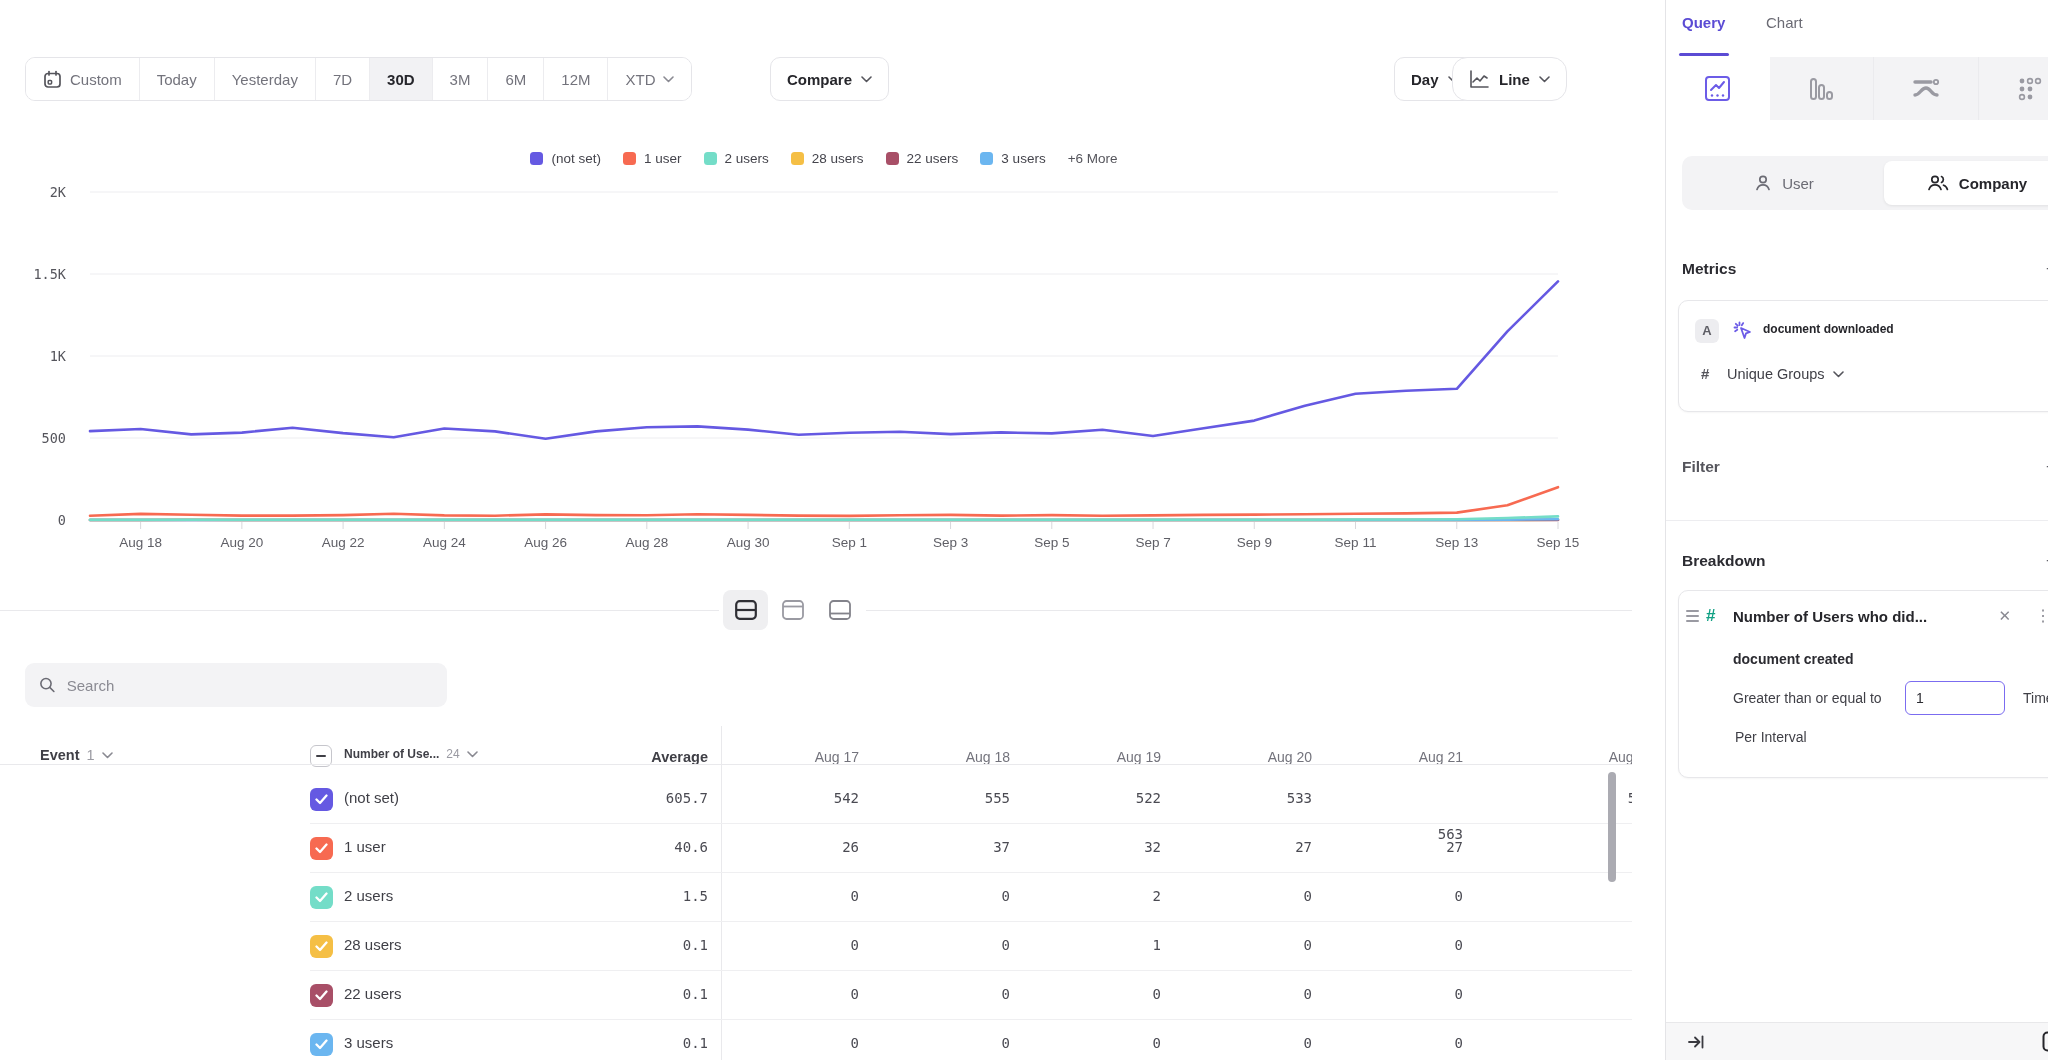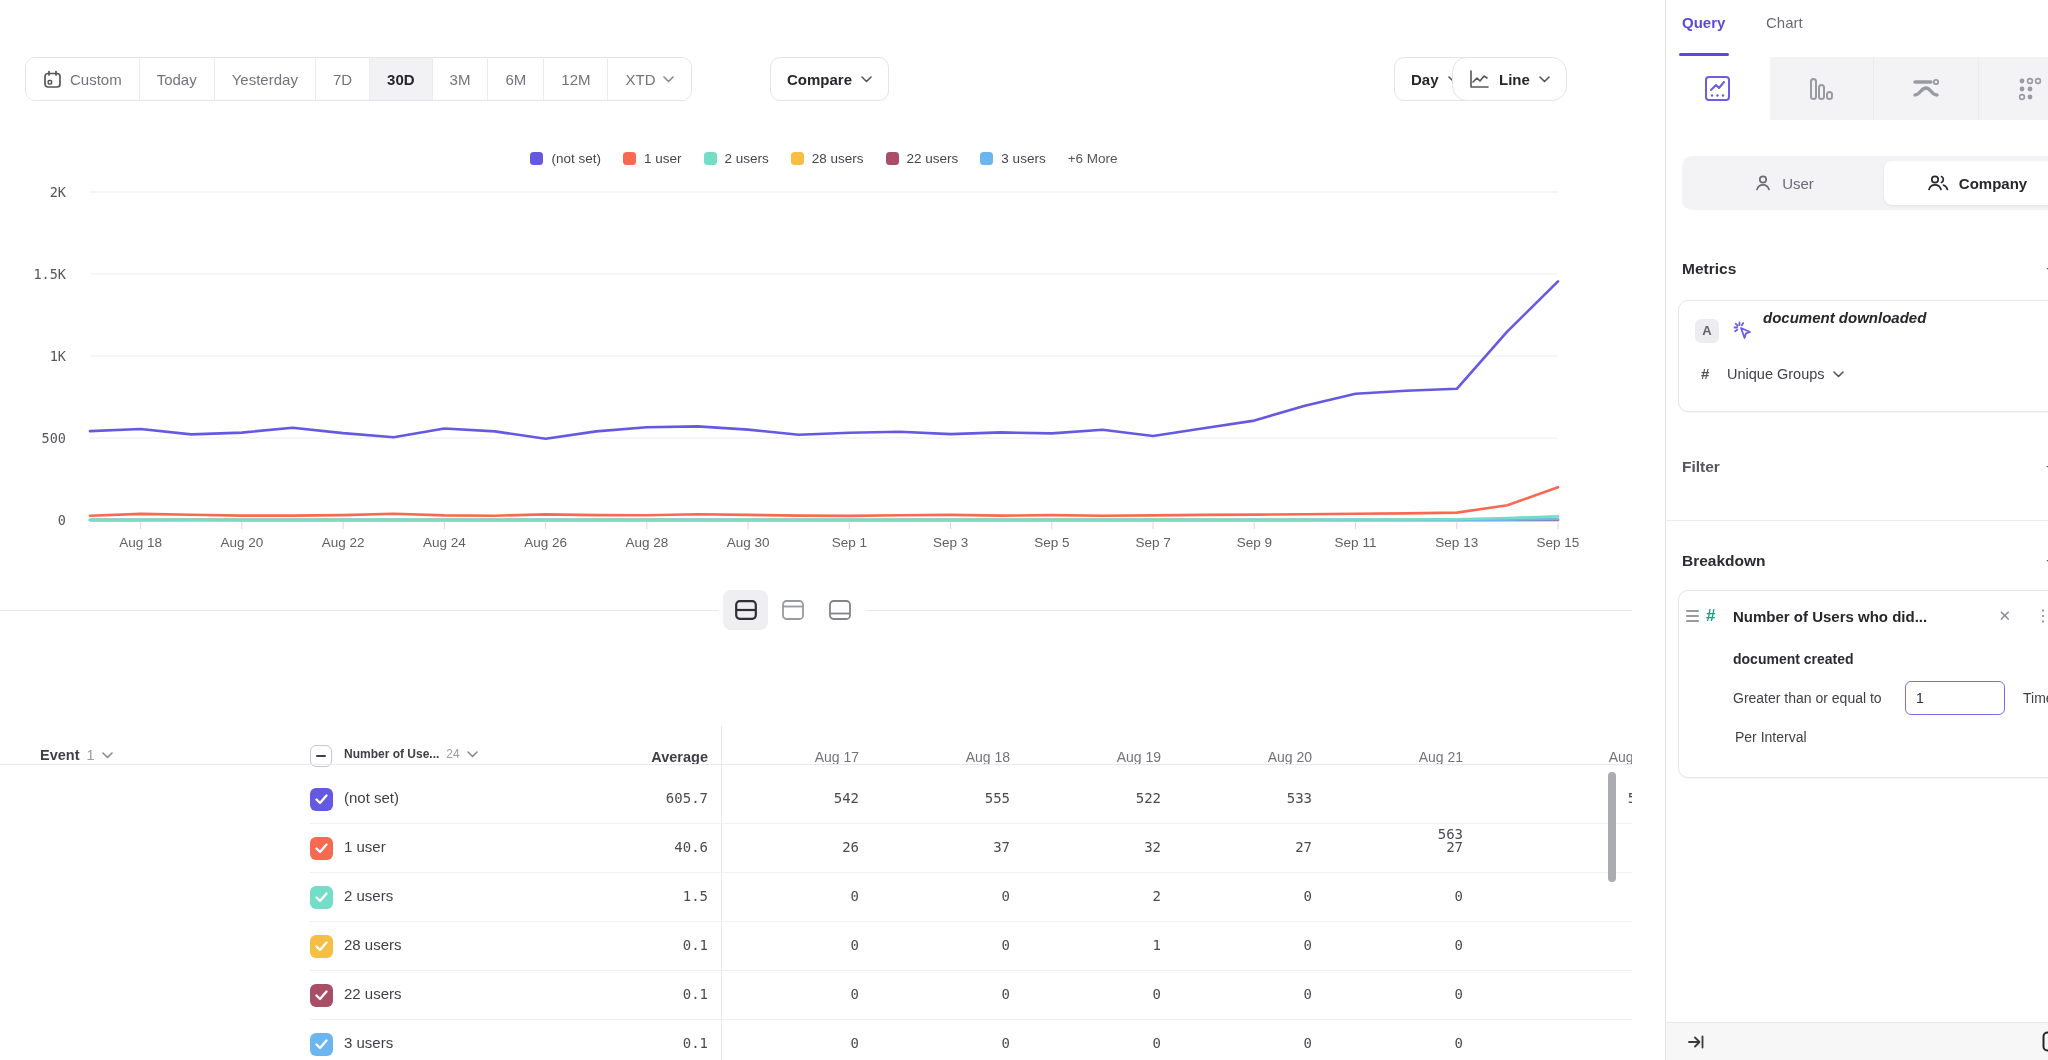--- a/index.html
+++ b/index.html
@@ -86,21 +86,21 @@
   #filter-head { top:458px; font-weight:600; color:#55555c; }
   #filter-add { top:456px; }
   #section-divider { position:absolute; left:0; top:520px; width:416px; height:1px; background:#ededf0; }
   #breakdown-head { top:552px; }
   #breakdown-add { top:550px; }
 
   .card { position:absolute; left:12px; width:396px; background:#fff; border:1px solid #e7e7ea; border-radius:10px; box-shadow:0 1px 2px rgba(0,0,0,0.04); }
   #metric-card { top:300px; height:112px; }
   #metric-badge { position:absolute; left:16px; top:18px; width:24px; height:24px; background:#ededf0; border-radius:6px; font-size:13px; font-weight:600; color:#5f5f66; text-align:center; line-height:24px; }
   #metric-click-icon { position:absolute; left:52px; top:18px; }
-  #metric-name { position:absolute; left:84px; top:8px; font-size:15px; font-weight:600; color:#26262b;font-style:italic; }
+  #metric-name { position:absolute; left:84px; top:21px; font-size:12px; font-weight:600; color:#26262b; }
   .dots-v { position:absolute; right:14px; font-size:16px; color:#8a8a92; letter-spacing:0; cursor:pointer; line-height:1; }
   #metric-dots { top:22px; }
   #metric-hash { position:absolute; left:22px; top:64px; font-size:15px; font-weight:700; color:#55555c; }
   #metric-measure { position:absolute; left:48px; top:65px; display:flex; align-items:center; gap:8px; font-size:14.5px; color:#3f3f46; cursor:pointer; }
 
   #breakdown-card { top:590px; height:188px; }
   #bd-handle { position:absolute; left:7px; top:16px; width:13px; color:#9a9aa2; cursor:grab; }
   #bd-handle i { display:block; height:2px; background:#9a9aa2; margin:3px 0; border-radius:1px; }
   #bd-hash { position:absolute; left:27px; top:15px; font-size:17px; font-weight:700; color:#12a184; }
   #bd-title { position:absolute; left:54px; top:17px; font-size:15px; font-weight:600; color:#26262b; }
@@ -279,20 +279,27 @@
           </svg>
       </button>
       <button class="layout-btn">
         <svg width="22" height="20" viewBox="0 0 22 20">
             <rect x="1" y="1" width="20" height="18" rx="3.5" fill="none" stroke="#83838b" stroke-width="1.8"></rect>
             <line x1="1" y1="13.5" x2="21" y2="13.5" stroke="#83838b" stroke-width="1.8"></line>
           </svg>
       </button>
     </div>
 
+    <div id="search-box">
+      <svg width="18" height="18" viewBox="0 0 18 18">
+          <circle cx="7.5" cy="7.5" r="5.5" fill="none" stroke="#6b6b74" stroke-width="1.7"></circle>
+          <line x1="11.8" y1="11.8" x2="16" y2="16" stroke="#6b6b74" stroke-width="1.7" stroke-linecap="round"></line>
+        </svg>
+      <input type="text" placeholder="Search" style="">
+    </div>
 
     <div id="table-header">
       <div class="th-event">
         <span>Event</span>
         <span class="th-count">1</span>
         <svg class="chev-svg" viewBox="0 0 11 7">
             <path d="M1 1l4.5 4.5L10 1" stroke="#8a8a92" stroke-width="1.6" fill="none" stroke-linecap="round" stroke-linejoin="round"></path>
           </svg>
       </div>
       <span id="indeterminate-cb"></span>

